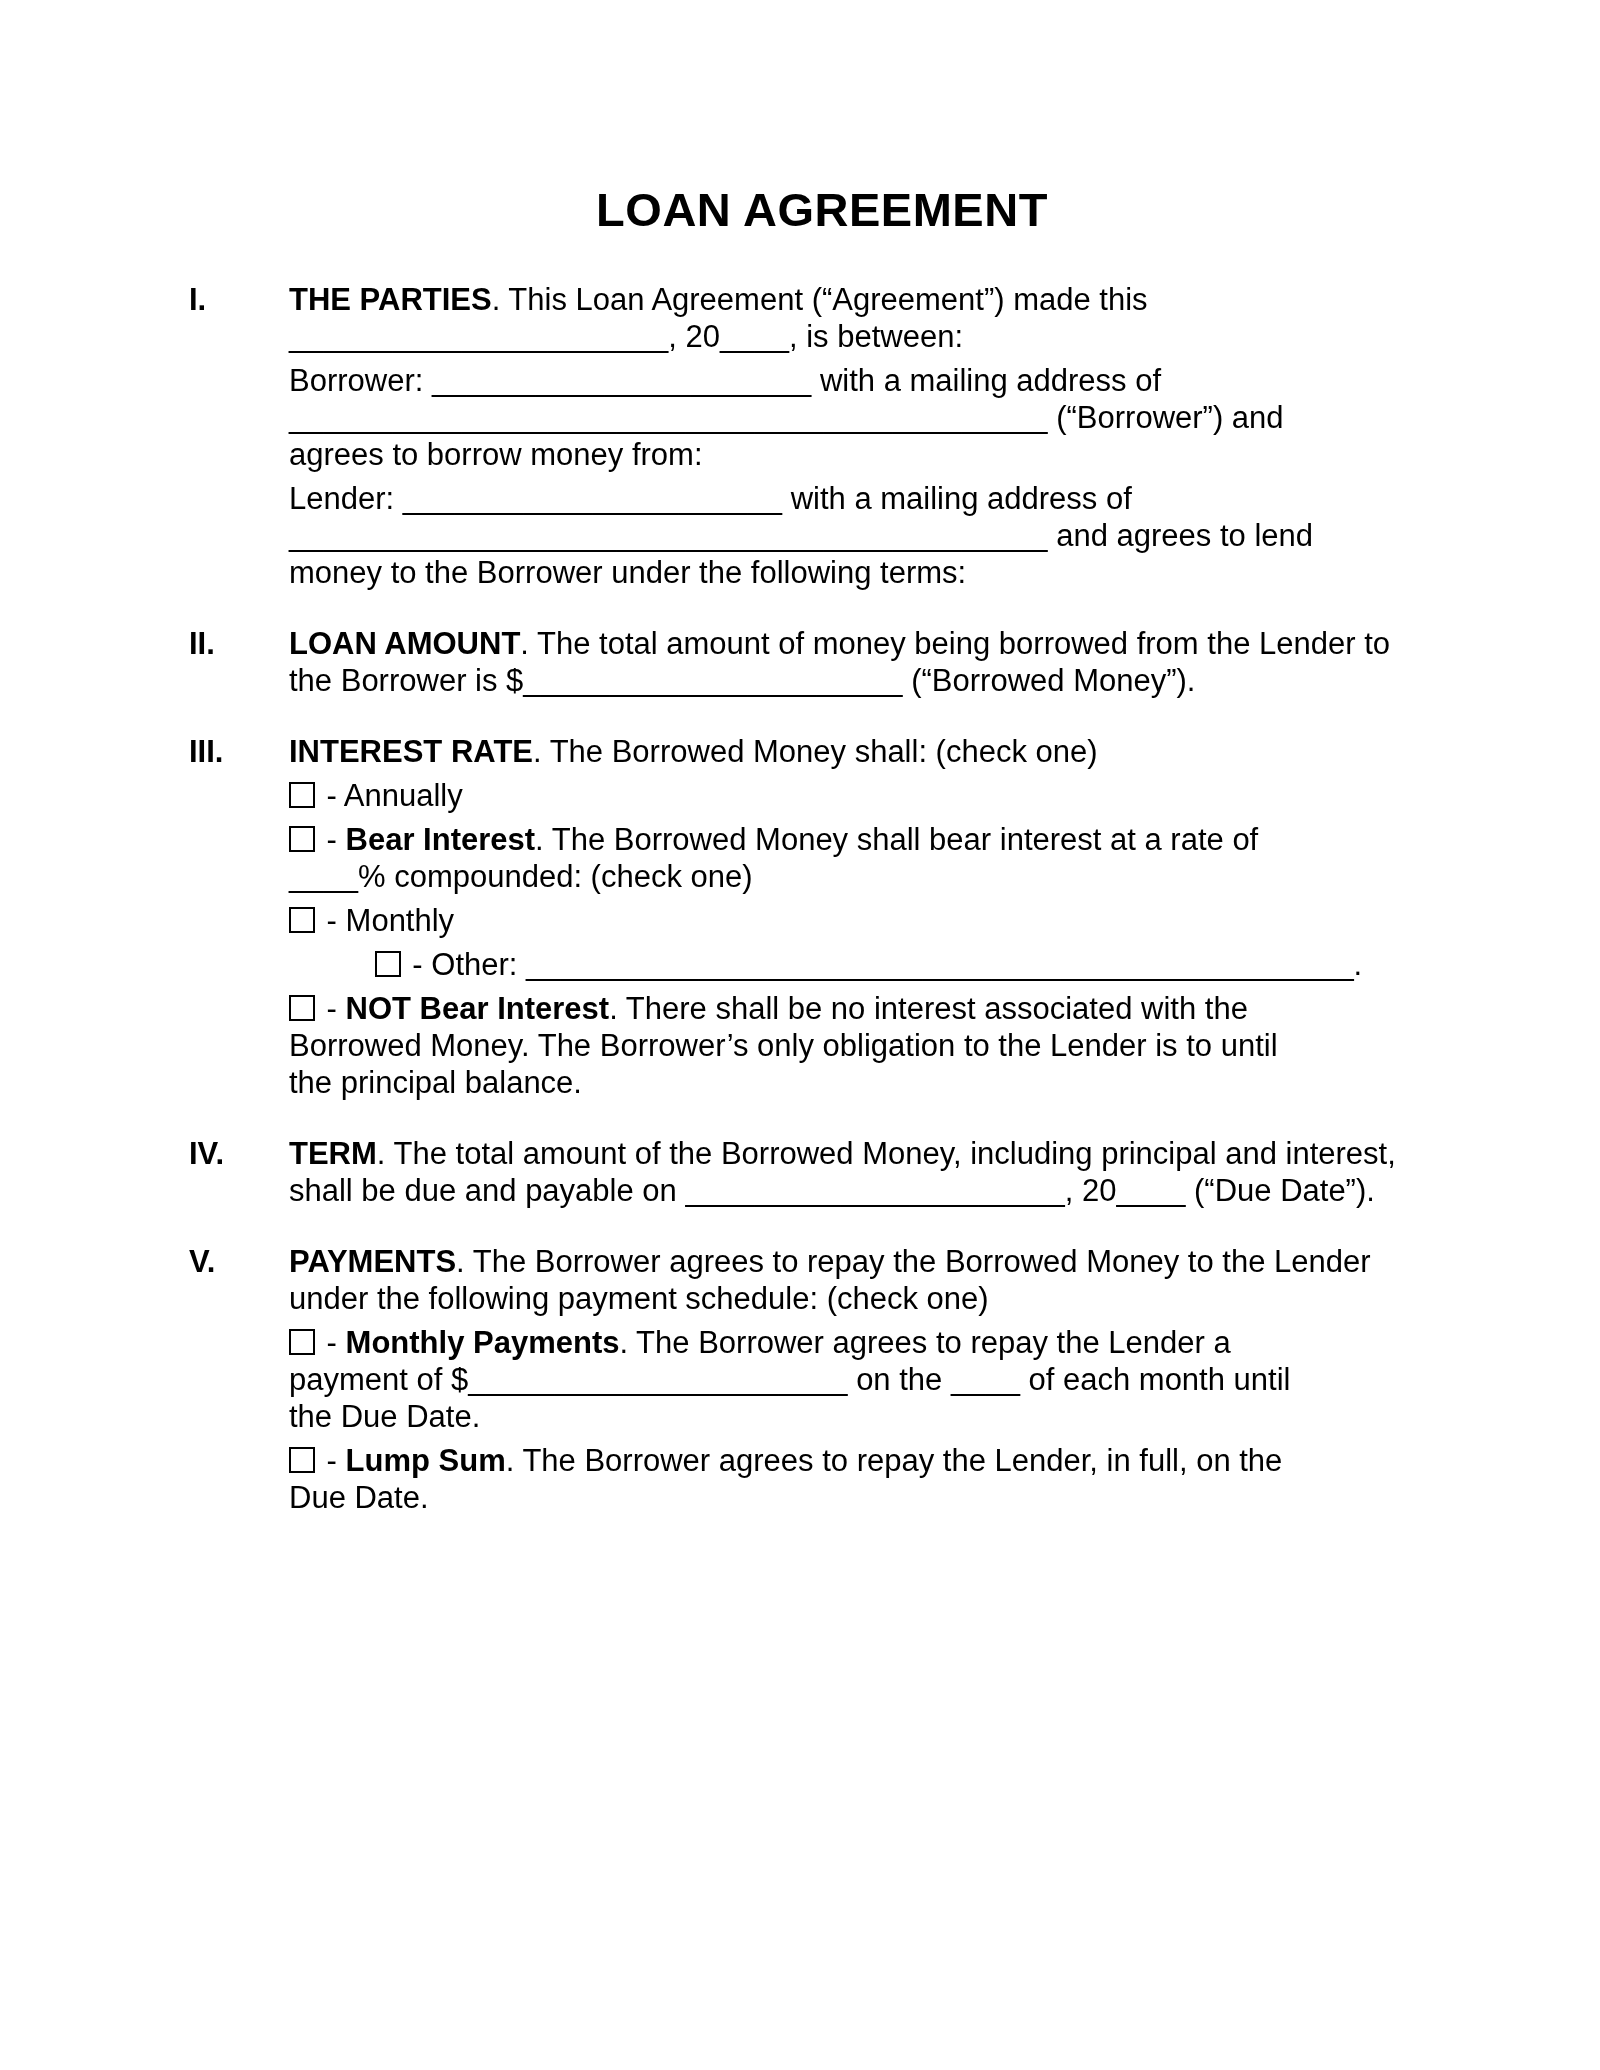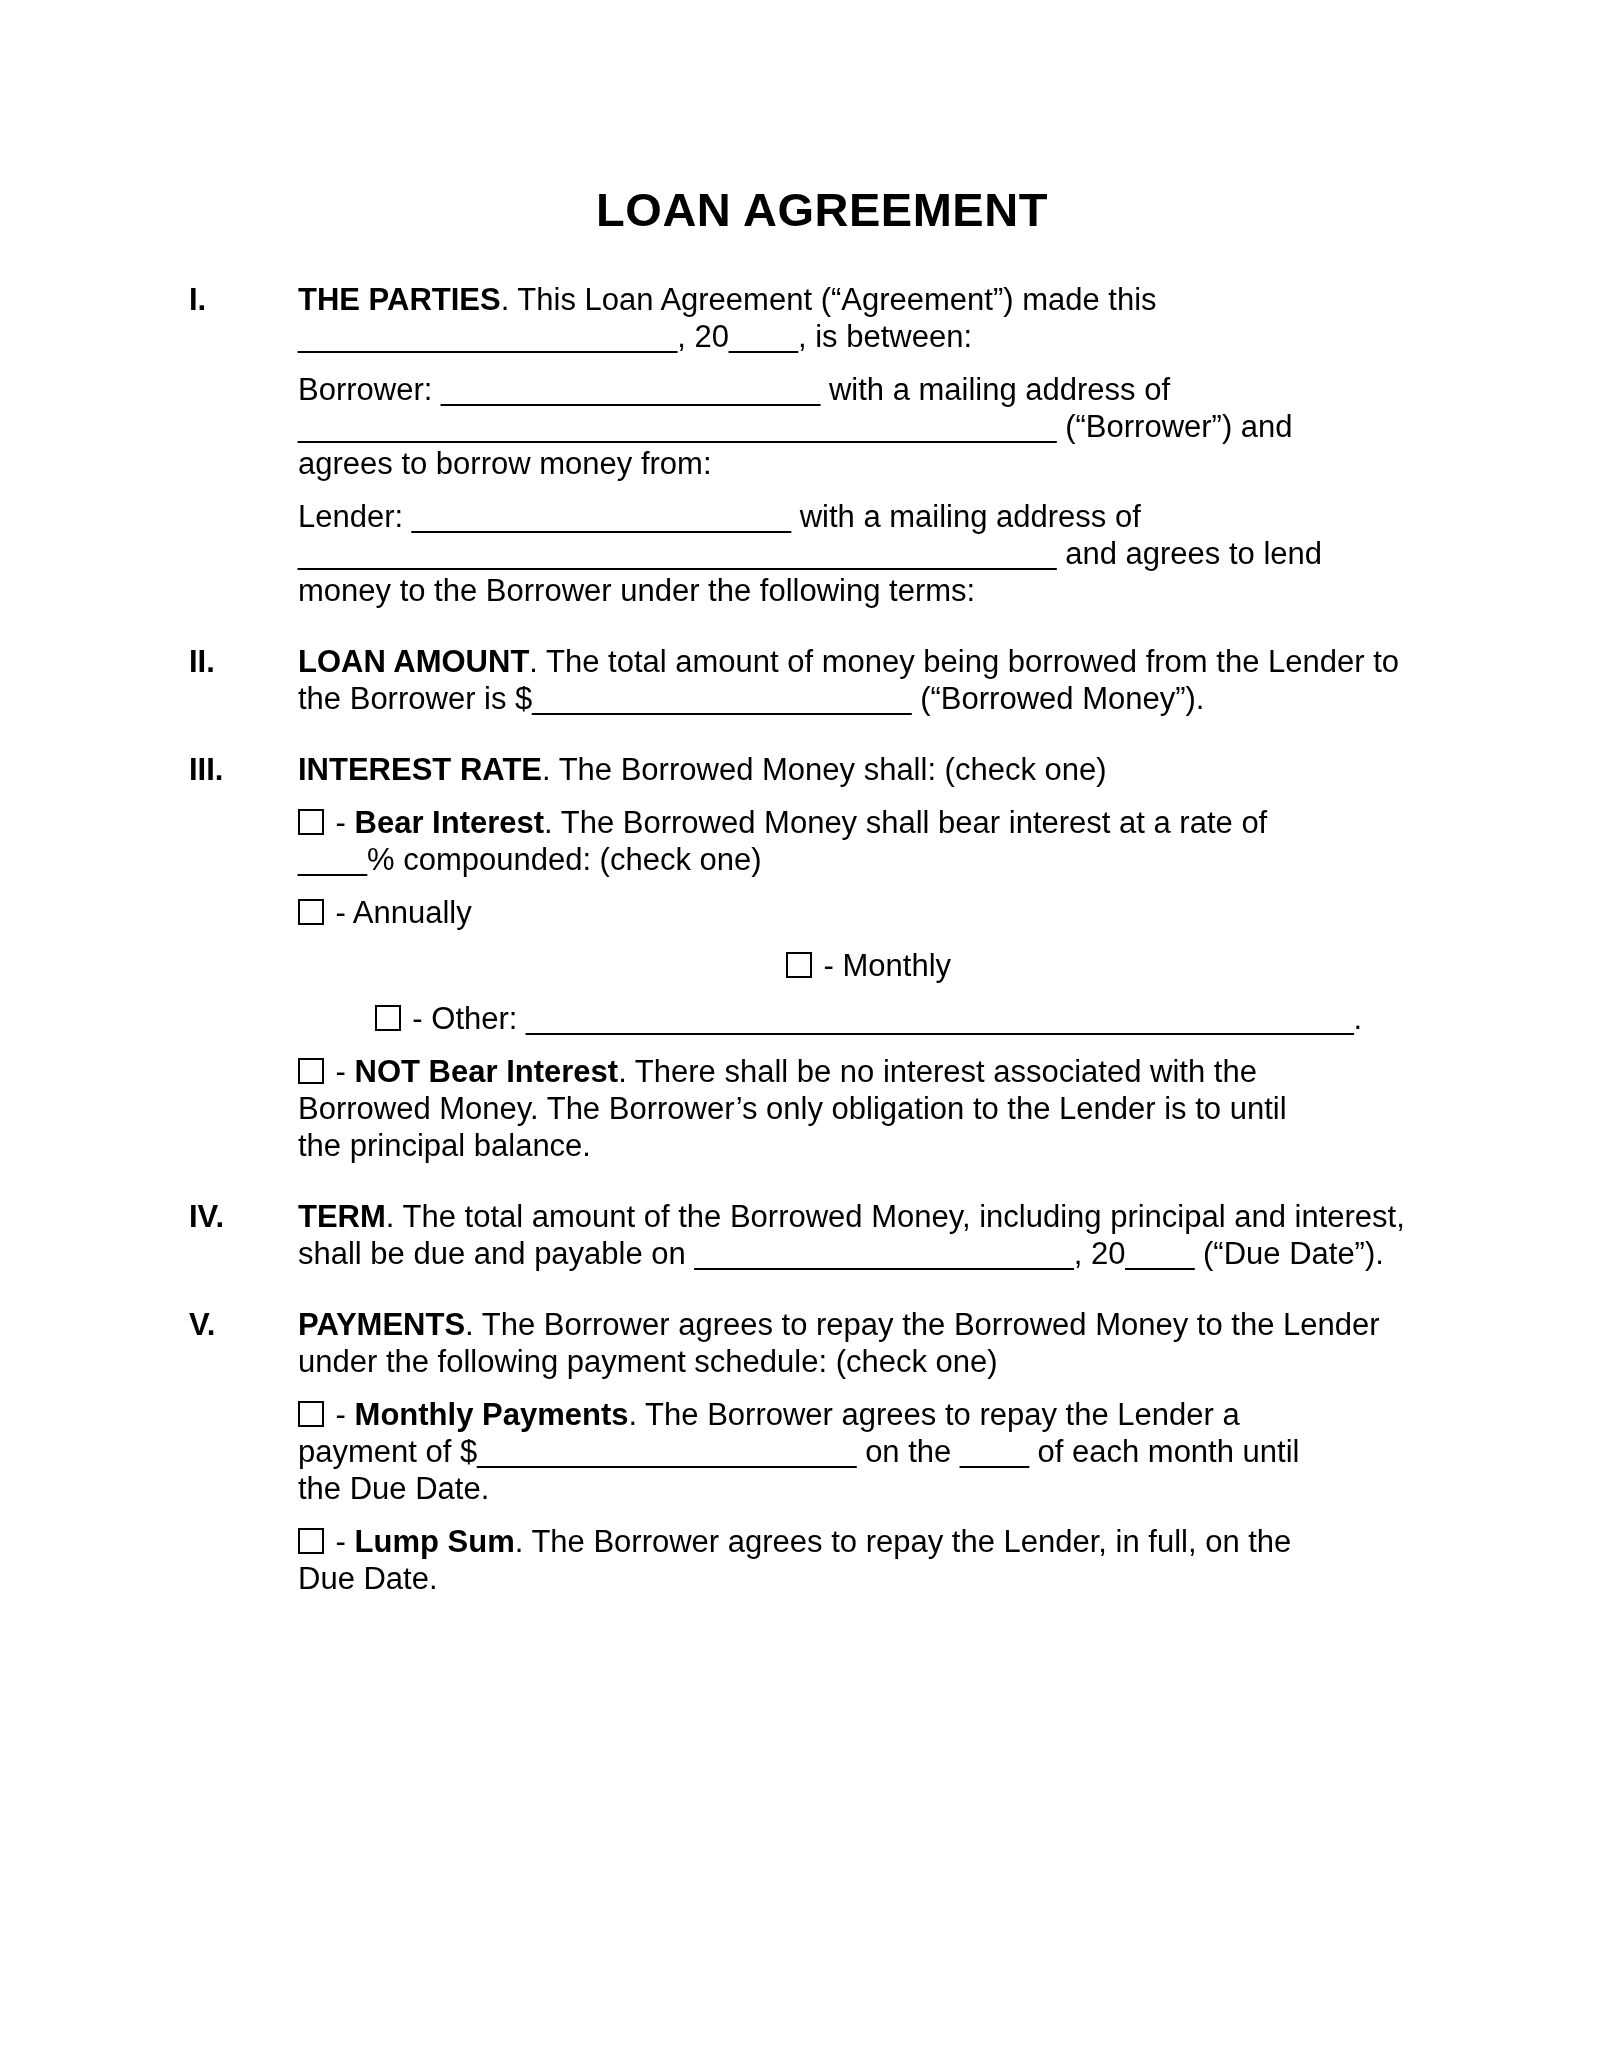--- a/index.html
+++ b/index.html
@@ -18,21 +18,21 @@
   .title {
     margin: 0 0 46px 0;
     text-align: center;
     font-size: 47px;
     line-height: 50px;
     font-weight: bold;
     letter-spacing: 0.5px;
   }
   .sec { position: relative; padding-left: 93px; margin-bottom: 34px; }
   .num { position: absolute; left: 0; top: 0; font-weight: bold; }
-  p.para { margin: 16px; white-space: pre-line; }
+  p.para { margin: 7px; white-space: pre-line; }
   .gap { margin-top: 34px; }
   .optgap { margin-top: 13px; }
   .opt + .opt { margin-top: 6px; text-align: center; }
   .ind1 { margin-left: 93px; }
   .ind2 { margin-left: 186px; }
   .b { font-weight: bold; }
   .u { }
   .cb {
     display: inline-block;
     width: 22px;
@@ -92,24 +92,24 @@
     <section class="sec">
       <span class="num">II.</span>
       <p class="para"><span class="b">LOAN AMOUNT</span><span>. The total amount of money being borrowed from the Lender to
 the Borrower is $______________________ (“Borrowed Money”).</span></p>
     </section>
 
     <section class="sec">
       <span class="num">III.</span>
       <p class="para"><span class="b">INTEREST RATE</span><span>. The Borrowed Money shall: (check one)</span></p>
 
+      <p class="para ind2 opt optgap"><span class="cb"></span><span> - </span><span>Annually</span></p>
+
       <p class="para ind1 gap"><span class="cb"></span><span> - </span><span class="b">Bear Interest</span><span>. The Borrowed Money shall bear interest at a rate of
 ____% compounded: (check one)</span></p>
-
-      <p class="para ind2 opt optgap"><span class="cb"></span><span> - </span><span>Annually</span></p>
       <p class="para ind2 opt"><span class="cb"></span><span> - </span><span>Monthly</span></p>
       <p class="para ind2 opt"><span class="cb"></span><span> - </span><span>Other: ________________________________________________.</span></p>
 
       <p class="para ind1 gap"><span class="cb"></span><span> - </span><span class="b">NOT Bear Interest</span><span>. There shall be no interest associated with the
 Borrowed Money. The Borrower’s only obligation to the Lender is to until
 the principal balance.</span></p>
     </section>
 
     <section class="sec">
       <span class="num">IV.</span>

